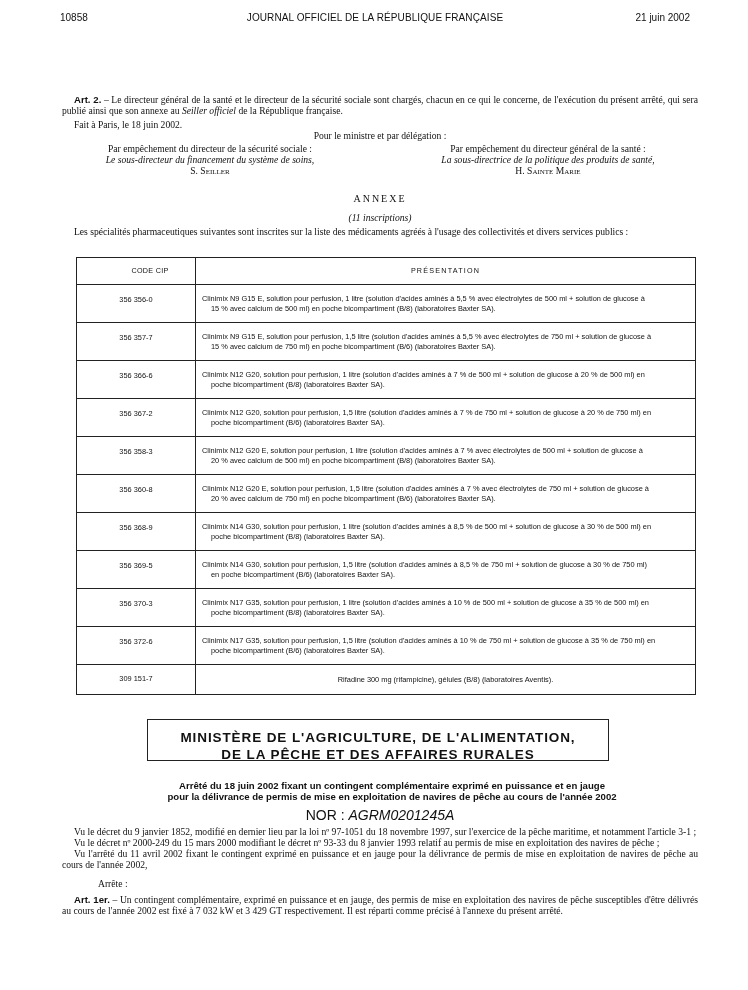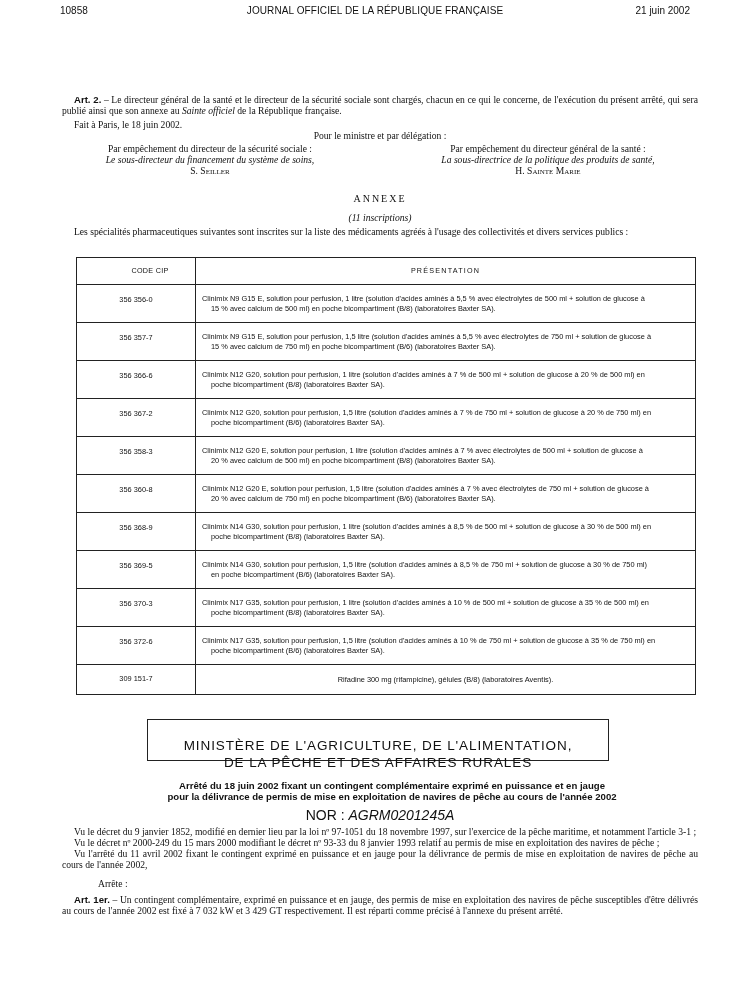--- a/index.html
+++ b/index.html
@@ -1,20 +1,20 @@
 <!DOCTYPE html>
 <html><head>
 <meta charset="utf-8">
 <style>
   html, body { margin: 0; padding: 0; background: #ffffff; }
   body { width: 748px; height: 990px; position: relative; overflow: hidden; color: #111; }
   .serif { font-family: "Liberation Serif", "DejaVu Serif", serif; }
   .sans { font-family: "Liberation Sans", "DejaVu Sans", sans-serif; }
 
-  .hdr { position: absolute; top: 5px; left: 60px; right: 58px; height: 16px; font-size: 10px; }
+  .hdr { position: absolute; top: 12px; left: 60px; right: 58px; height: 16px; font-size: 10px; }
   .hdr .pg { position: absolute; left: 0; top: 0; }
   .hdr .ttl { position: absolute; left: 0; right: 0; text-align: center; top: 0; letter-spacing: 0.1px; }
   .hdr .dt { position: absolute; right: 0; top: 0; }
 
   .blk { position: absolute; left: 62px; width: 636px; font-size: 9.6px; line-height: 11px; text-align: justify; }
   .blk p { margin: 0; }
   .ind { text-indent: 12px; }
   .b { font-weight: bold; font-family: "Liberation Sans", sans-serif; }
   .i { font-style: italic; }
   .sc { font-variant: small-caps; }
@@ -27,36 +27,36 @@
   table.cip th { height: 24px; font-weight: normal; font-size: 7.2px; letter-spacing: 1.2px; }
   table.cip th.code { width: 88px; letter-spacing: 0.3px; padding-left: 29px; }
   table.cip td.code { text-align: center; vertical-align: top; padding-top: 10px; }
   table.cip td.pres { padding: 9px 6px 8px 6px; }
   table.cip td.pres .first { display: block; }
   table.cip td.pres .cont { display: block; padding-left: 9px; }
   table.cip tr.row { height: 36px; }
   table.cip tr.last { height: 30px; }
   table.cip tr.last td.pres { padding: 8px 6px; text-align: center; }
 
-  .minbox { position: absolute; left: 147px; top: 719px; width: 462px; height: 42px; border: 1px solid #222; text-align: center; font-family: "Liberation Sans", sans-serif; font-weight: normal; font-size: 13.5px; line-height: 17px; padding-top: 17px; box-sizing: border-box; letter-spacing: 0.9px; }
+  .minbox { position: absolute; left: 147px; top: 719px; width: 462px; height: 42px; border: 1px solid #222; text-align: center; font-family: "Liberation Sans", sans-serif; font-weight: bold; font-size: 13.5px; line-height: 17px; padding-top: 9px; box-sizing: border-box; letter-spacing: 0.9px; }
   .arr-title { position: absolute; left: 74px; width: 636px; top: 780px; text-align: center; font-family: "Liberation Sans", sans-serif; font-weight: bold; font-size: 9.6px; line-height: 11px; }
   .nor { position: absolute; left: 62px; width: 636px; top: 807px; text-align: center; font-family: "Liberation Sans", sans-serif; font-size: 14px; }
 </style>
 </head>
 <body>
 
 <div class="hdr sans">
   <span class="pg">10858</span>
   <span class="ttl">JOURNAL OFFICIEL DE LA RÉPUBLIQUE FRANÇAISE</span>
   <span class="dt">21 juin 2002</span>
 </div>
 
 <div class="blk serif" style="top:94px;">
   <p class="ind">
-    <span class="b">Art. 2.</span><span> – Le directeur général de la santé et le directeur de la sécurité sociale sont chargés, chacun en ce qui le concerne, de l'exécution du présent arrêté, qui sera publié ainsi que son annexe au </span><span class="i">Sainte officiel</span><span> de la République française.</span>
+    <span class="b">Art. 2.</span><span> – Le directeur général de la santé et le directeur de la sécurité sociale sont chargés, chacun en ce qui le concerne, de l'exécution du présent arrêté, qui sera publié ainsi que son annexe au </span><span class="i">Seiller officiel</span><span> de la République française.</span>
   </p>
   <p class="ind" style="margin-top:3px;">Fait à Paris, le 18 juin 2002.</p>
 </div>
 
 <div class="center serif" style="top:130px; font-size:9.6px;">Pour le ministre et par délégation :</div>
 
 <div class="sig serif" style="left:70px; width:280px; top:143px;">
   <div>Par empêchement du directeur de la sécurité sociale :</div>
   <div class="i">Le sous-directeur du financement du système de soins,</div>
   <div class="sc">S. Seiller</div>

